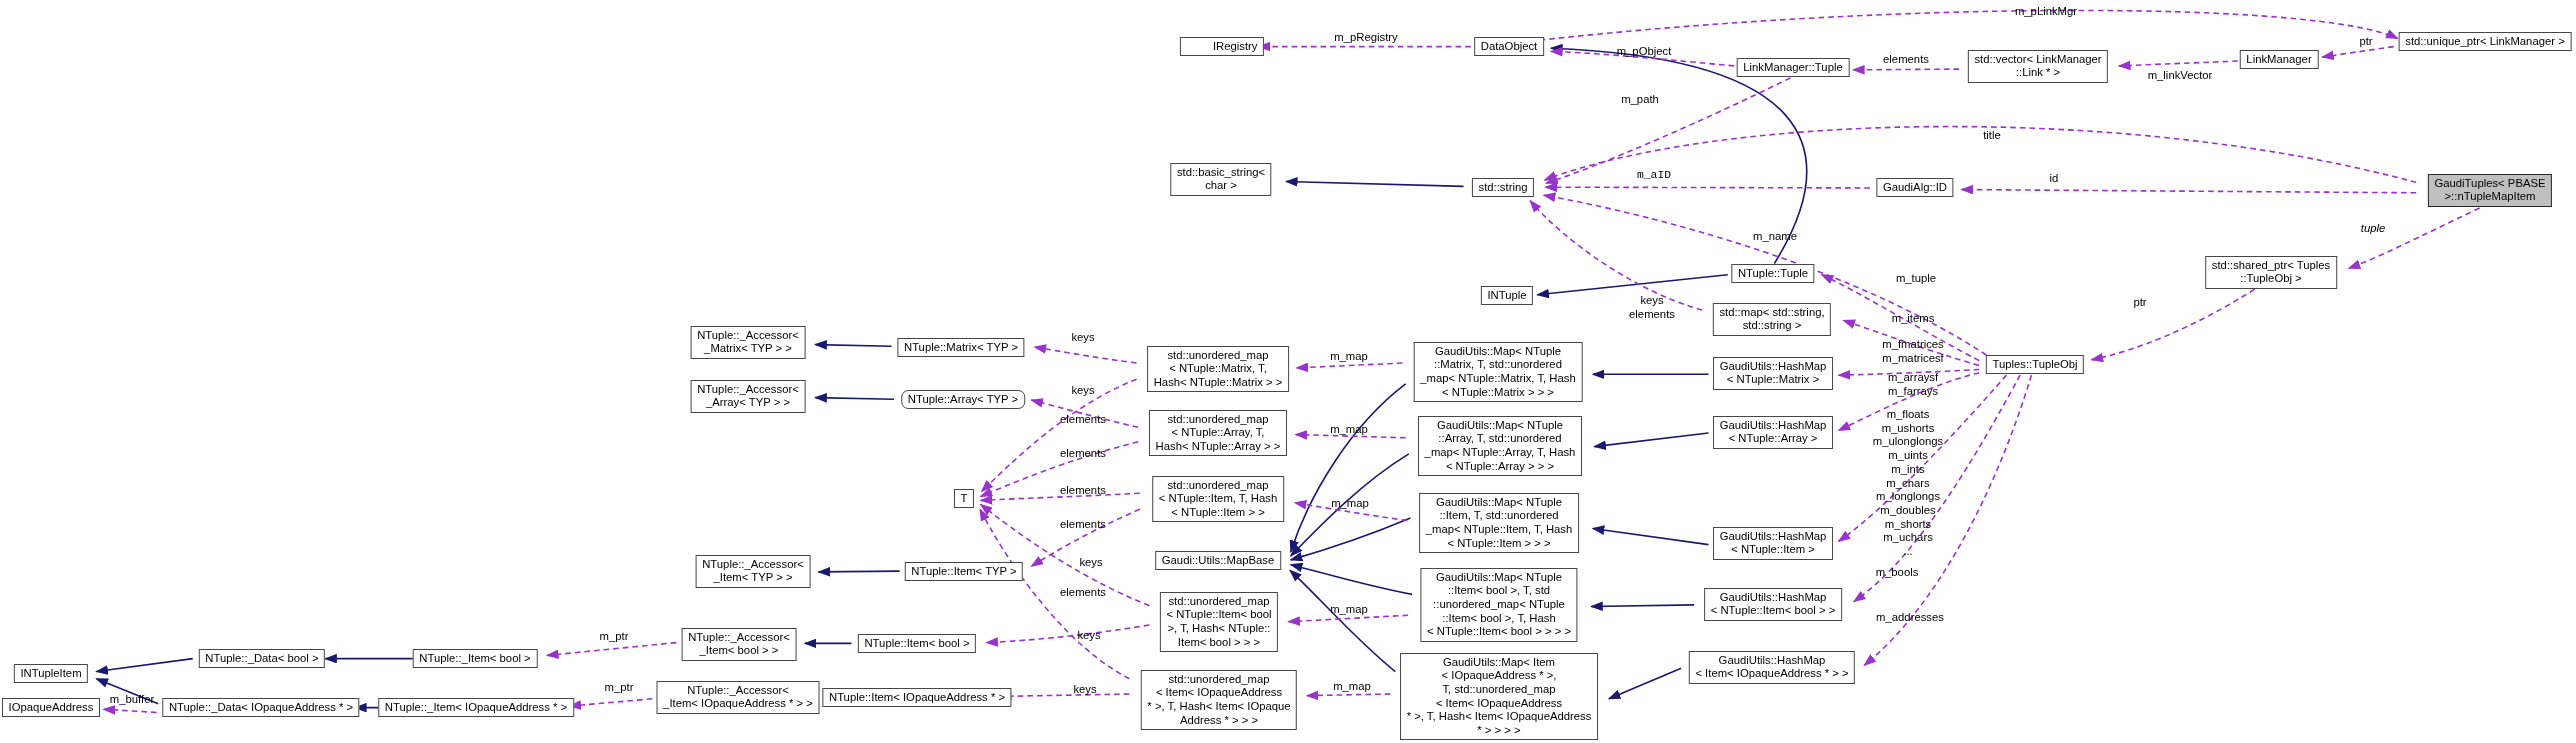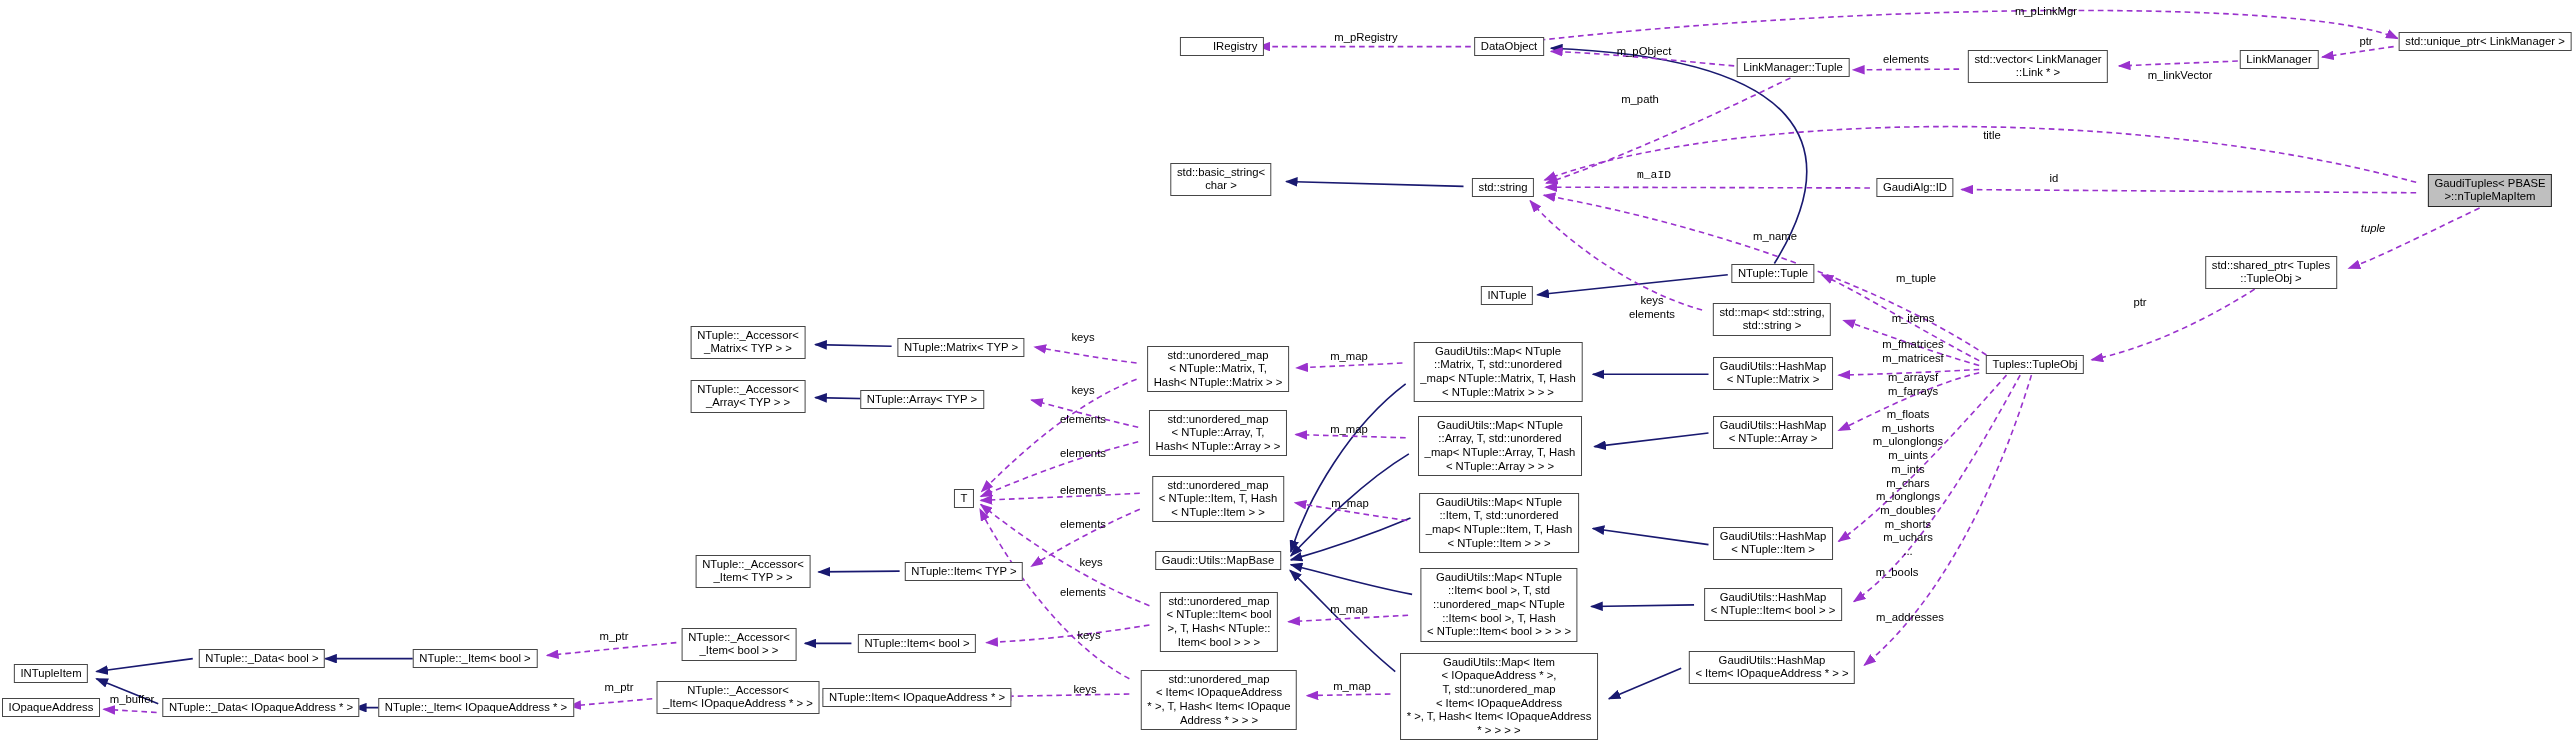--- a/index.html
+++ b/index.html
@@ -121,21 +121,21 @@
       <div class="node" style="left: 1772px; top: 303px;">std::map&lt; std::string,
 std::string &gt;</div>
       <div class="node" style="left: 2271px; top: 256px;">std::shared_ptr&lt; Tuples
 ::TupleObj &gt;</div>
       <div class="node" style="left: 2035px; top: 355px;">Tuples::TupleObj</div>
       <div class="node" style="left: 748px; top: 326px;">NTuple::_Accessor&lt;
 _Matrix&lt; TYP &gt; &gt;</div>
       <div class="node" style="left: 961px; top: 338px;">NTuple::Matrix&lt; TYP &gt;</div>
       <div class="node" style="left: 748px; top: 380px;">NTuple::_Accessor&lt;
 _Array&lt; TYP &gt; &gt;</div>
-      <div class="node" style="left: 922px; top: 390px;">NTuple::Array&lt; TYP &gt;</div>
+      <div class="node" style="left: 963px; top: 390px; border-radius: 7px;">NTuple::Array&lt; TYP &gt;</div>
       <div class="node" style="left: 1218px; top: 346px;">std::unordered_map
 &lt; NTuple::Matrix, T,
 Hash&lt; NTuple::Matrix &gt; &gt;</div>
       <div class="node" style="left: 1218px; top: 410px;">std::unordered_map
 &lt; NTuple::Array, T,
 Hash&lt; NTuple::Array &gt; &gt;</div>
       <div class="node" style="left: 1218px; top: 476px;">std::unordered_map
 &lt; NTuple::Item, T, Hash
 &lt; NTuple::Item &gt; &gt;</div>
       <div class="node" style="left: 1218px; top: 551px;">Gaudi::Utils::MapBase</div>

